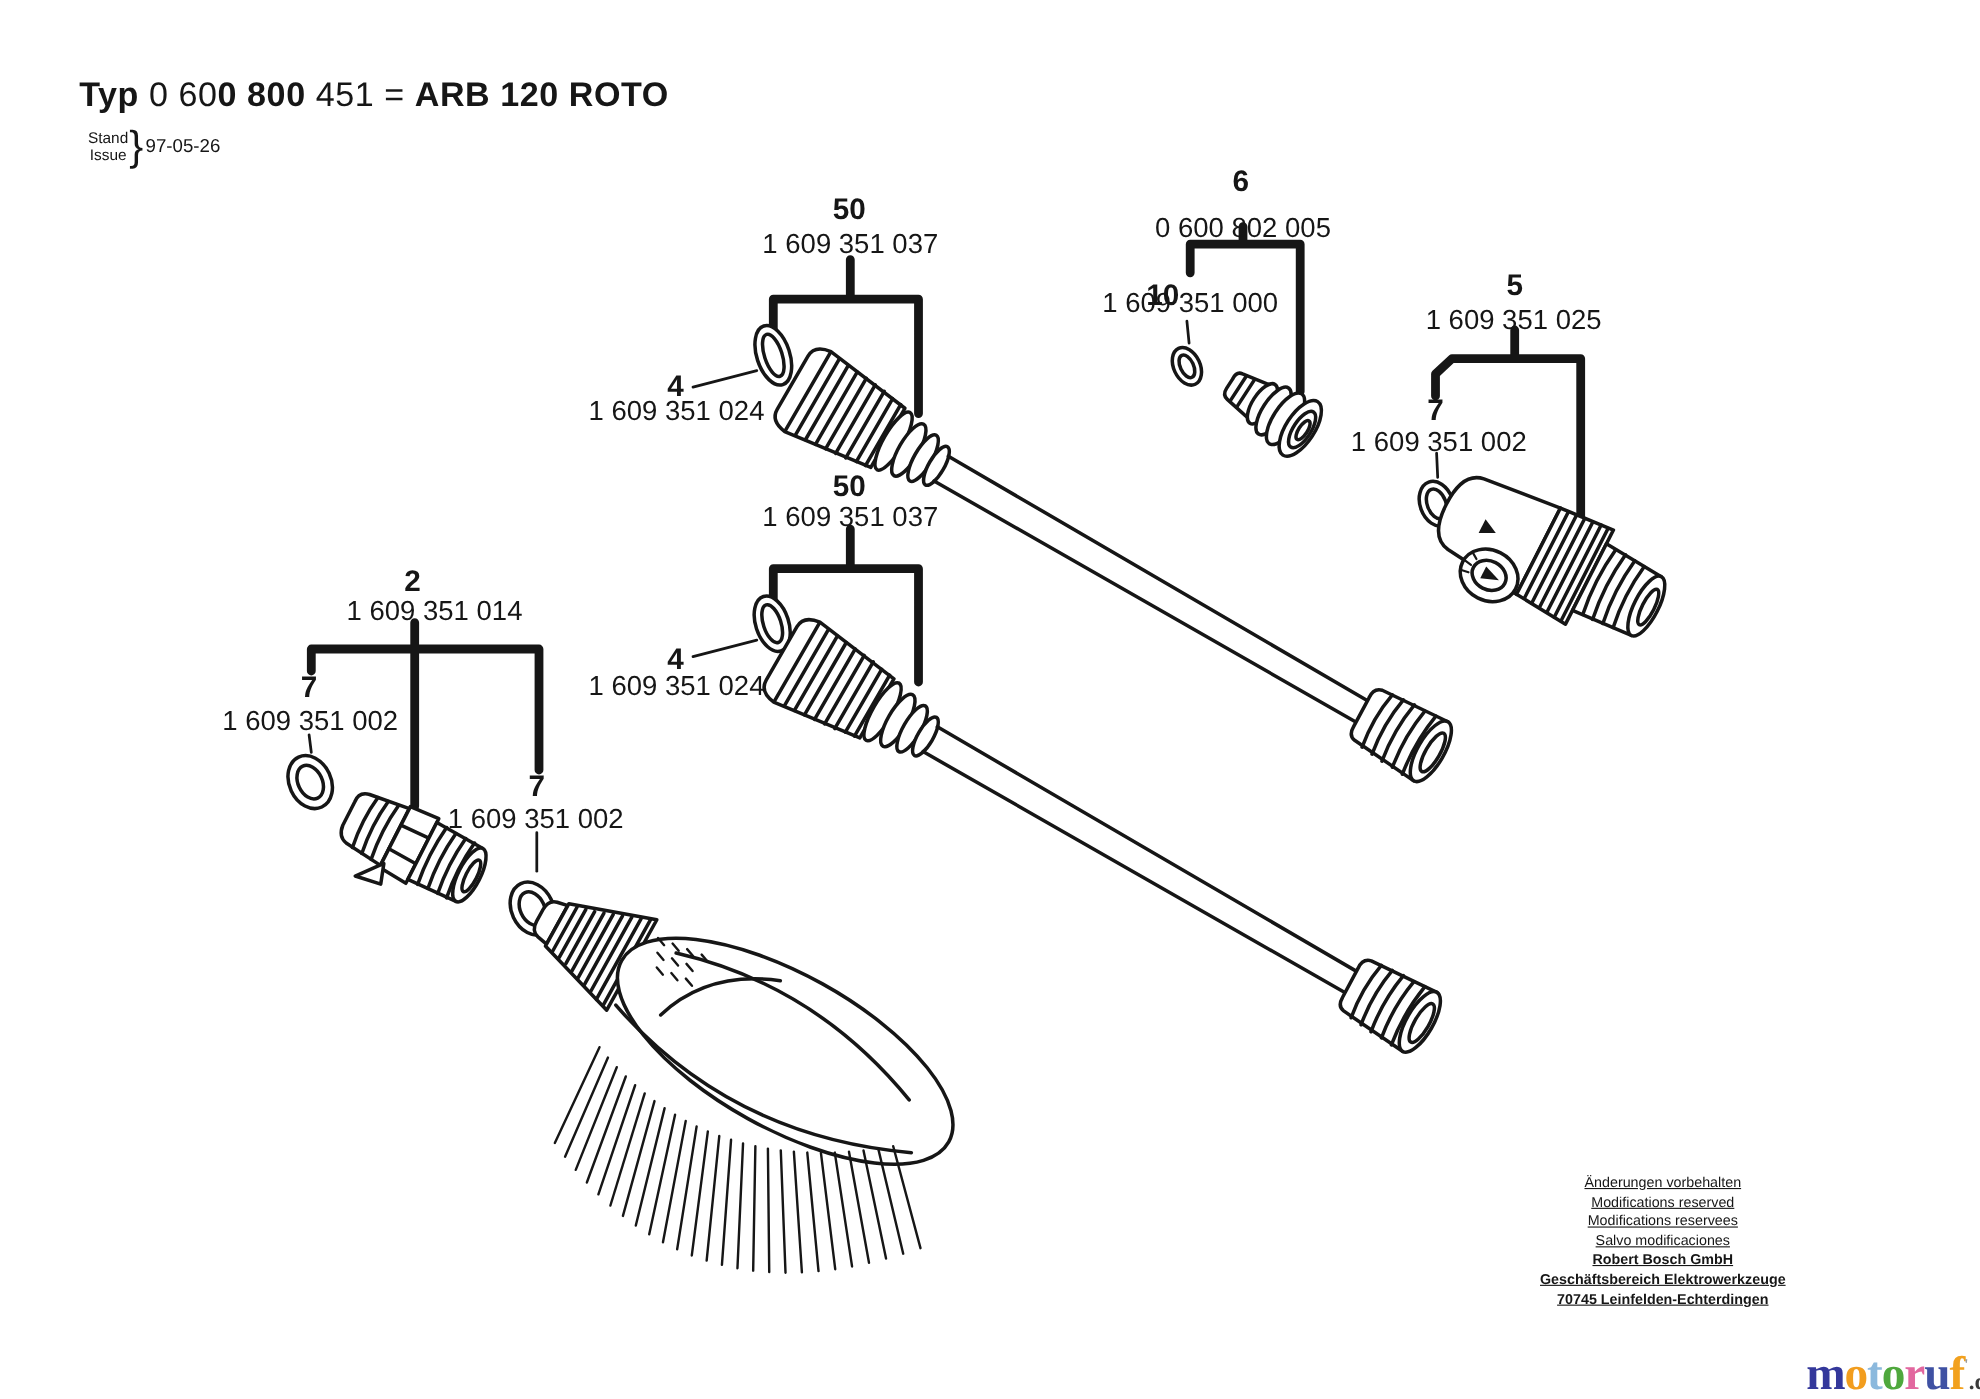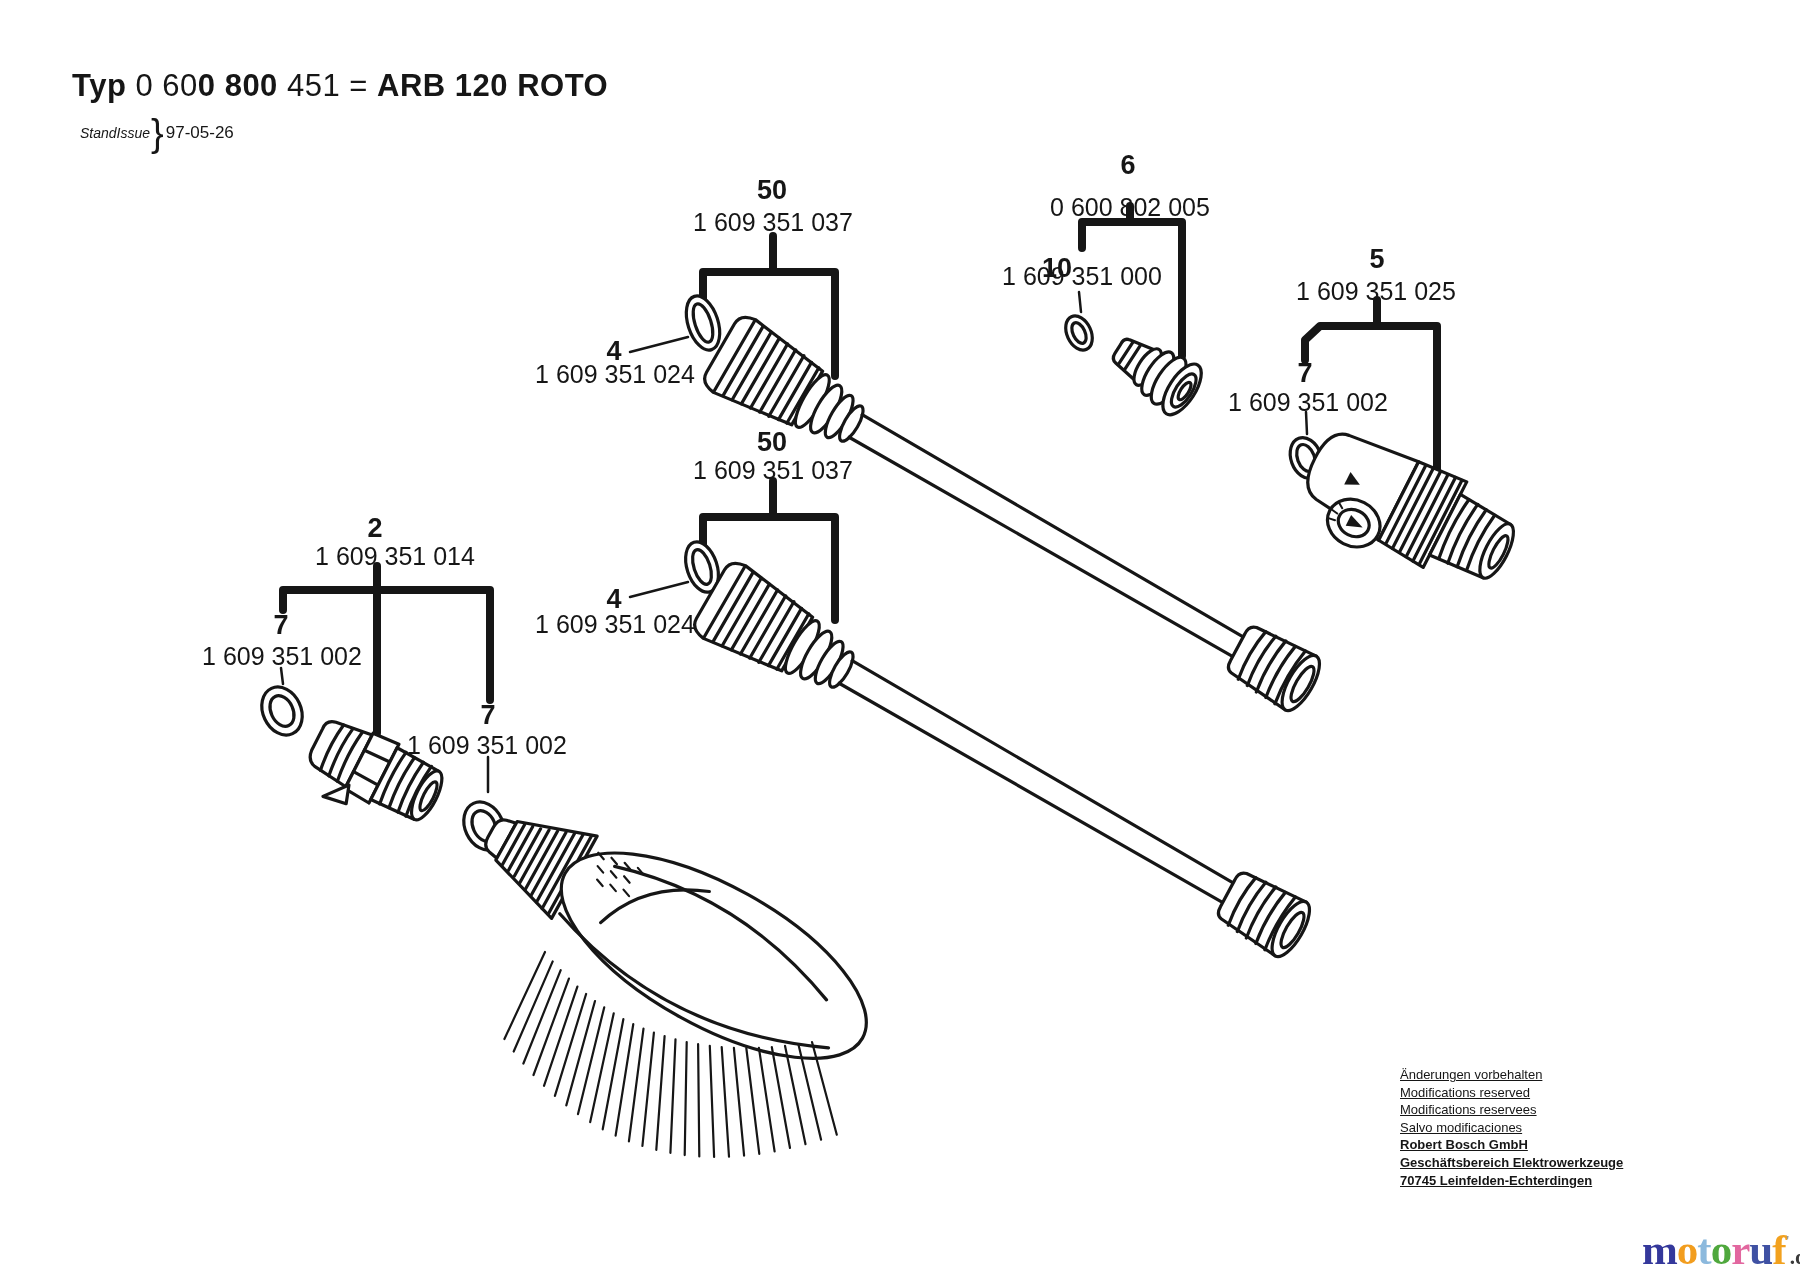--- a/index.html
+++ b/index.html
@@ -1,26 +1,26 @@
 <!DOCTYPE html>
 <html><head>
 <meta charset="utf-8">
 <style>
   html,body{margin:0;padding:0;background:#fff;}
   .page{position:relative;width:1800px;height:1272px;background:#fff;overflow:hidden;
         font-family:"Liberation Sans",sans-serif;color:#161616;}
   svg.art{position:absolute;left:0;top:0;}
-  .lbl{position:absolute;white-space:nowrap;}
+  .lbl{position:absolute;white-space:nowrap;text-align:center;}
   .ctr{transform:translateX(-50%);}
   .cid{font-weight:bold;font-size:27px;}
   .cpart{font-size:25px;}
   .title{left:72px;top:68px;font-size:31px;letter-spacing:.5px;}
   .title .b{font-weight:bold;}
   .stand{left:80px;top:116px;display:flex;align-items:center;}
-  .stand .col{display:flex;flex-direction:row;font-size:14px;line-height:15px;font-style:italic;}
+  .stand .col{display:flex;flex-direction:column;font-size:14px;line-height:15px;}
   .stand .brace{font-size:38px;font-weight:400;margin:0 2px 0 1px;line-height:34px;}
   .stand .date{font-size:17px;}
   .footer{left:1400px;top:1066px;font-size:13px;line-height:17.6px;text-decoration:underline;}
   .footer .bold{font-weight:bold;}
   .logo{left:1642px;top:1218px;font-family:"Liberation Serif",serif;font-weight:bold;
         font-size:43px;letter-spacing:-1px;line-height:46px;}
   .logo .suffix{font-size:21px;letter-spacing:0;}
   .logo .mark{font-size:15px;vertical-align:18px;letter-spacing:0;}
 </style>
 </head>

